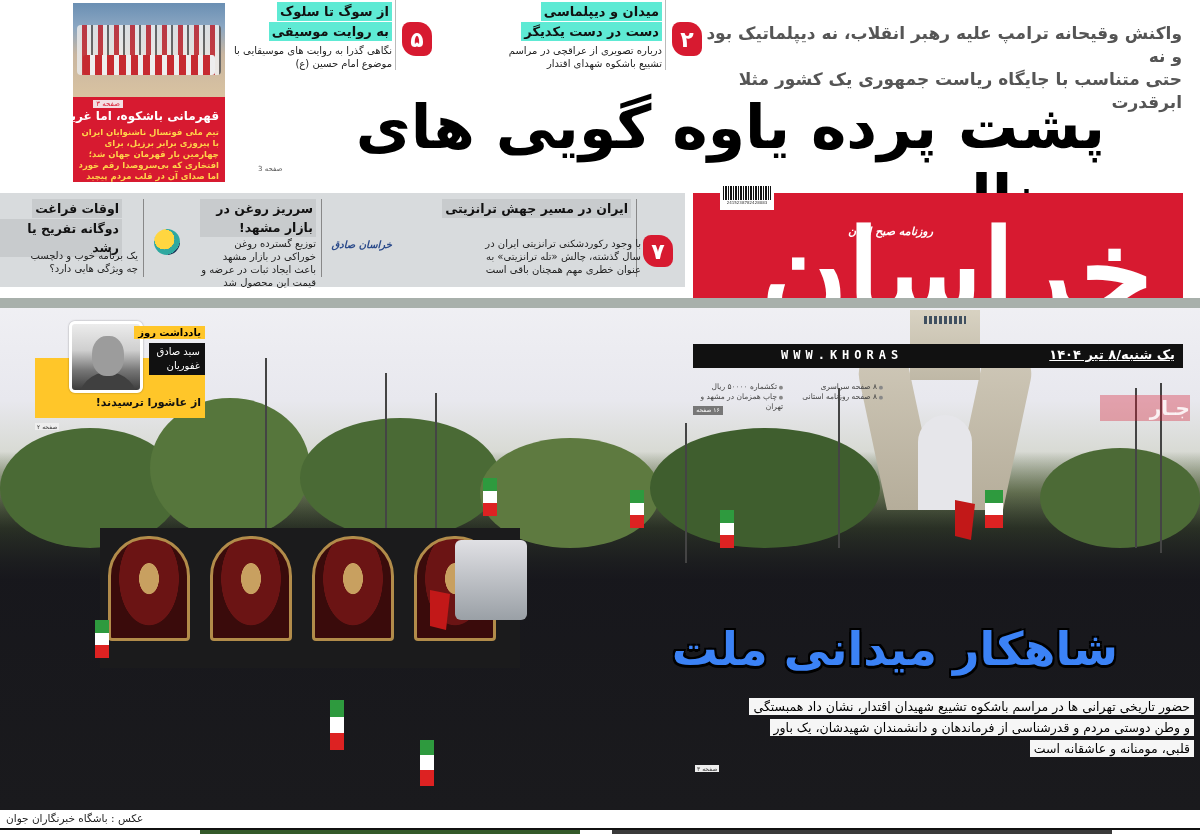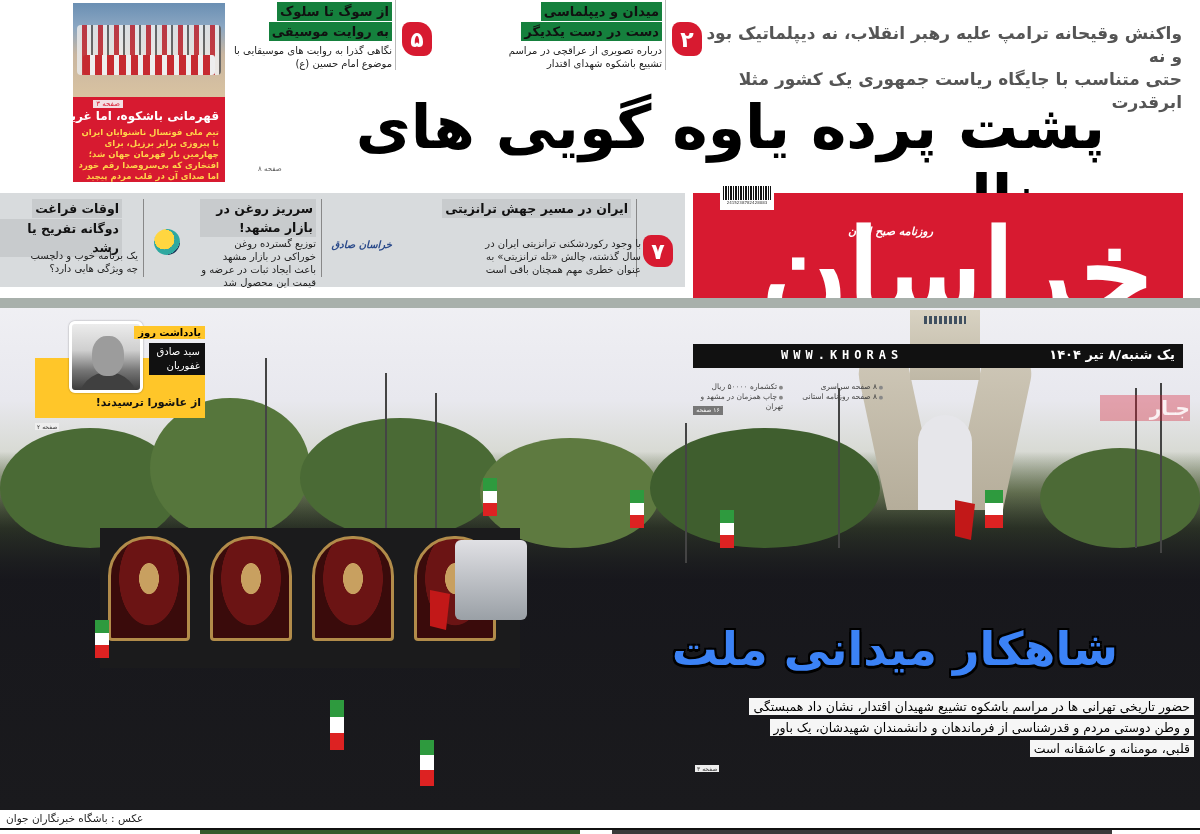--- a/index.html
+++ b/index.html
@@ -9,21 +9,21 @@
   .abs { position: absolute; }
 
   
   #lead-kicker { right: 18px; top: 22px; width: 480px; font-size: 17px; font-weight: bold; color: #555; line-height: 23px; text-align: right; }
   #main-headline { right: 95px; top: 92px; width: 830px; font-size: 60px; font-weight: 900; color: #000; line-height: 70px; text-align: right; letter-spacing: -1px; }
   #headline-page { left: 258px; top: 165px; font-size: 7px; color: #555; }
 
   .teaser { top: 0; height: 70px; }
   .teaser .num { position: absolute; right: 0; top: 22px; width: 30px; height: 34px; background: #d71a30; color: #fff; border-radius: 8px 14px 8px 14px; font-size: 22px; font-weight: bold; display: flex; align-items: center; justify-content: center; }
   .teaser .title { position: absolute; right: 40px; top: 2px; font-size: 13px; font-weight: bold; line-height: 19px; text-align: right; }
-  .teaser .title span { background: #15803d; padding: 0 3px; display: inline-block; margin-bottom: 1px; }
+  .teaser .title span { background: #5eead4; padding: 0 3px; display: inline-block; margin-bottom: 1px; }
   .teaser .desc { position: absolute; right: 40px; top: 44px; font-size: 10px; line-height: 13px; color: #222; text-align: right; width: 200px; }
   .teaser .vline { position: absolute; right: 36px; top: 0; width: 1px; height: 70px; background: #bbb; }
 
   
   #sports-box { left: 73px; top: 3px; width: 152px; height: 179px; background: #d71a30; overflow: hidden; }
   #sports-photo { position: absolute; left: 0; top: 0; width: 152px; height: 94px; background: linear-gradient(180deg, #6a8fb3 0%, #8aa6c2 25%, #c9b6a0 55%, #d9c3a1 100%); }
   #sports-photo .players { position: absolute; left: 4px; right: 4px; top: 22px; height: 50px; background: repeating-linear-gradient(90deg, #e8e8e8 0 5px, #c02630 5px 10px, #f0f0f0 10px 14px, #5a5a5a 14px 16px); opacity: .85; border-radius: 4px; }
   #sports-photo .row2 { position: absolute; left: 10px; right: 10px; top: 52px; height: 20px; background: repeating-linear-gradient(90deg, #c62a30 0 7px, #eee 7px 12px); border-radius: 3px; }
   #sports-page { position: absolute; right: 102px; top: 97px; font-size: 7px; background: #f3e0e3; color: #d71a30; padding: 0 3px; }
   #sports-title { position: absolute; right: 6px; top: 106px; font-size: 12px; font-weight: bold; color: #fff; text-align: right; white-space: nowrap; }
@@ -44,21 +44,21 @@
   #masthead { left: 693px; top: 193px; width: 490px; height: 188px; background: #d71a30; overflow: hidden; }
   #barcode { left: 720px; top: 184px; width: 54px; height: 26px; background: #fff; padding: 2px 3px; }
   #barcode .bars { width: 100%; height: 14px; background: repeating-linear-gradient(90deg, #111 0 1px, #fff 1px 2px, #111 2px 4px, #fff 4px 5px); }
   #barcode .digits { font-size: 4px; color: #333; text-align: center; direction: ltr; }
   #logo-text { position: absolute; right: 30px; top: 10px; font-size: 118px; font-weight: 900; color: #fff; line-height: 140px; font-family: "DejaVu Serif", serif; letter-spacing: -6px; }
   #logo-sub { position: absolute; right: 250px; top: 32px; font-size: 11px; color: #fff; font-style: italic; font-weight: bold; }
   #issue-info { position: absolute; right: 8px; top: 105px; font-size: 7px; line-height: 9px; color: #ffd6d6; text-align: right; }
   #issue-info div::before { content: "● "; color: #ffb400; font-size: 6px; }
   #website-bar { left: 693px; top: 344px; width: 490px; height: 24px; background: #111; }
   #website { position: absolute; left: 88px; top: 4px; font-size: 12px; color: #fff; letter-spacing: 5px; direction: ltr; font-family: "DejaVu Sans Mono", monospace; font-weight: bold; }
-  #date-text { position: absolute; right: 8px; top: 3px; font-size: 13px; font-weight: bold; color: #fff; }
+  #date-text { position: absolute; right: 8px; top: 3px; font-size: 13px; font-weight: bold; color: #fff; text-decoration: underline; }
 
   #masthead-info { left: 693px; top: 380px; width: 190px; height: 26px; font-size: 7.5px; line-height: 9px; color: #444; }
   #masthead-info .col { position: absolute; top: 2px; text-align: right; }
   #masthead-info .col div::before { content: "● "; font-size: 5px; color: #888; }
   #pages-tag { left: 693px; top: 406px; width: 30px; height: 9px; background: #777; color: #fff; font-size: 6px; text-align: center; }
 
   
   #photo { left: 0; top: 298px; width: 1200px; height: 512px; overflow: hidden;
     background:
       linear-gradient(180deg, rgba(0,0,0,0) 0%, rgba(0,0,0,0) 30%, rgba(20,20,25,0.3) 40%, rgba(20,20,25,0.85) 55%, #1a1a1d 100%),
@@ -138,21 +138,21 @@
   <div id="sports-photo">
     <div class="players"></div>
     <div class="row2"></div>
   </div>
   <div id="sports-page">صفحه ۳</div>
   <div id="sports-title">قهرمانی باشکوه، اما غریبانه</div>
   <div id="sports-desc">تیم ملی فوتسال ناشنوایان ایران با پیروزی برابر برزیل، برای چهارمین بار قهرمان جهان شد؛ افتخاری که بی‌سروصدا رقم خورد اما صدای آن در قلب مردم پیچید</div>
 </div>
 
 <div id="main-headline" class="abs">پشت پرده یاوه گویی های دونالد</div>
-<div id="headline-page" class="abs">صفحه ۸</div>
+<div id="headline-page" class="abs">صفحه 3</div>
 
 <div id="gray-strip" class="abs">
   <div class="strip-item" style="right:0; width:285px;">
     <div class="num7" style="right:12px; top:38px;">۷</div>
     <div class="vline" style="right:48px;"></div>
     <div class="title" style="right:54px;"><span>ایران در مسیر جهش ترانزیتی</span></div>
     <div class="desc" style="right:44px; top:40px; width:175px;">با وجود رکوردشکنی ترانزیتی ایران در سال گذشته، چالش «تله ترانزیتی» به عنوان خطری مهم همچنان باقی است</div>
   </div>
   <div class="strip-item" style="right:285px; width:200px;">
     <div class="mini-logo" style="right:8px; top:42px;">خراسان صادق</div>

